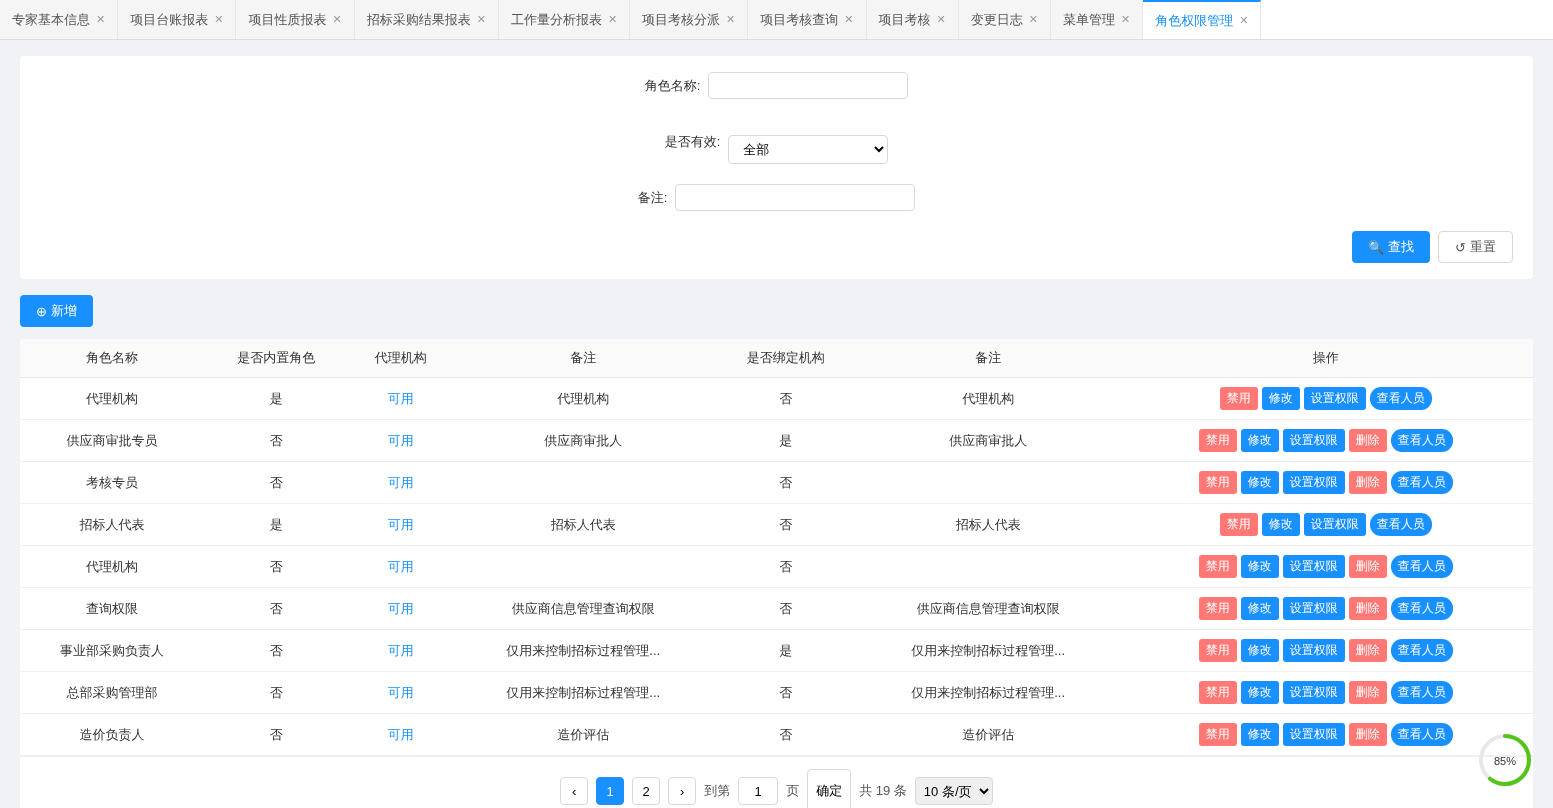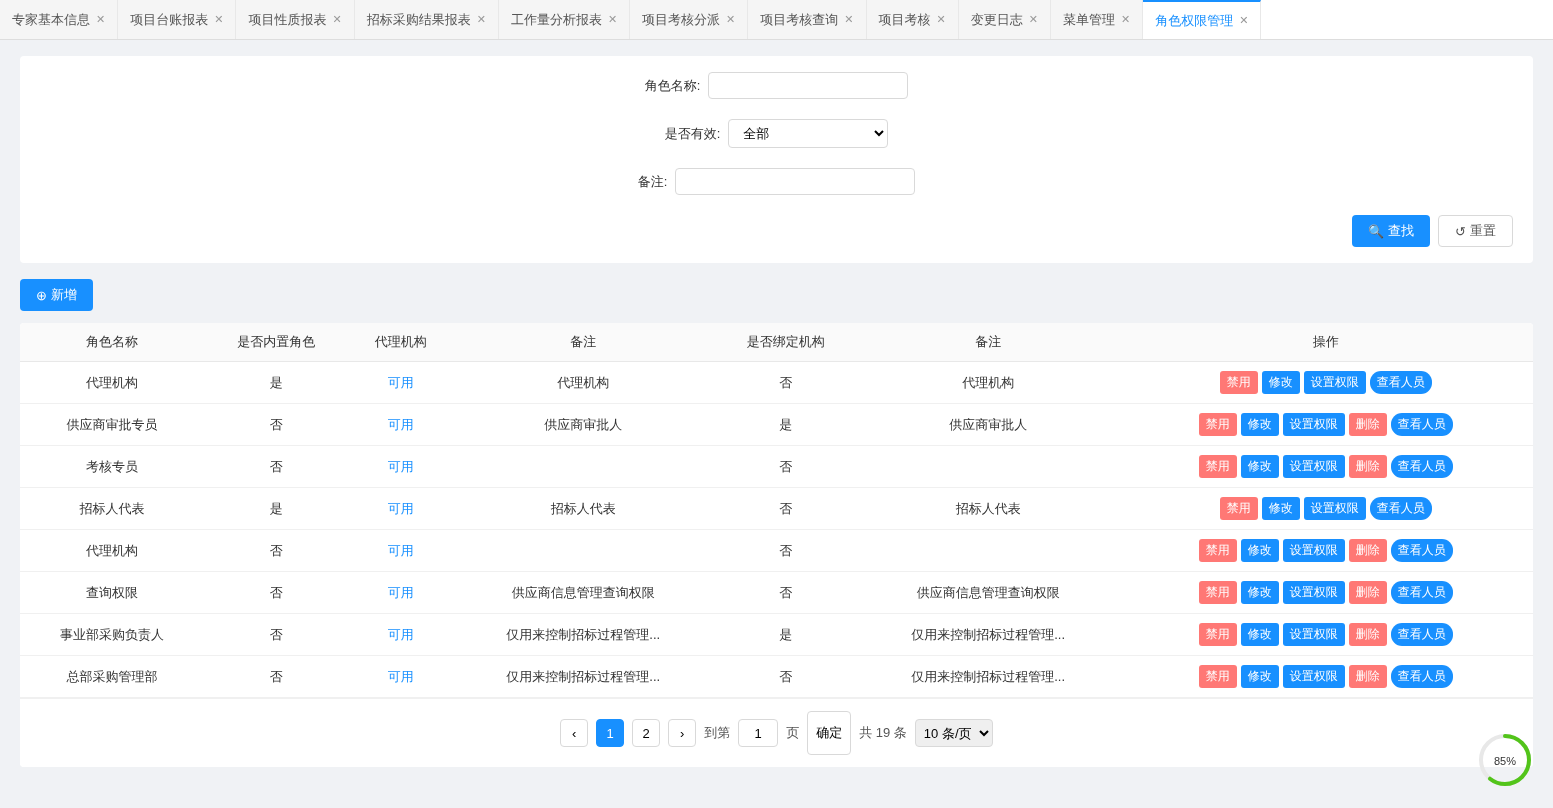--- a/index.html
+++ b/index.html
@@ -39,21 +39,21 @@
       display: flex; align-items: center; gap: 8px;
     }
     .search-field label { white-space: nowrap; color: #333; font-size: 13px; }
     .search-field input {
       border: 1px solid #d9d9d9; border-radius: 4px;
       padding: 5px 10px; font-size: 13px; width: 200px; outline: none;
     }
     .search-field select {
       border: 1px solid #d9d9d9; border-radius: 4px;
       padding: 5px 10px; font-size: 13px; width: 160px; outline: none;
-      background: #fff; appearance: auto;
+      background: #fff; appearance: auto; margin-top: 16px;
     }
     .search-buttons {
       display: flex; gap: 8px; margin-left: auto;
     }
     .btn-search {
       background: #1890ff; color: #fff; border: none;
       border-radius: 4px; padding: 6px 16px; cursor: pointer;
       font-size: 13px; display: flex; align-items: center; gap: 4px;
     }
     .btn-reset {
@@ -359,20 +359,37 @@
             <td>
               <div class="action-btns">
                 <button class="btn-disable">禁用</button>
                 <button class="btn-edit">修改</button>
                 <button class="btn-setperm">设置权限</button>
                 <button class="btn-delete">删除</button>
                 <button class="btn-viewuser">查看人员</button>
               </div>
             </td>
           </tr>
+          <tr>
+            <td>造价负责人</td>
+            <td>否</td>
+            <td class="td-available">可用</td>
+            <td>造价评估</td>
+            <td>否</td>
+            <td>造价评估</td>
+            <td>
+              <div class="action-btns">
+                <button class="btn-disable">禁用</button>
+                <button class="btn-edit">修改</button>
+                <button class="btn-setperm">设置权限</button>
+                <button class="btn-delete">删除</button>
+                <button class="btn-viewuser">查看人员</button>
+              </div>
+            </td>
+          </tr>
         </tbody>
     </table>
 
     <div class="pagination">
       <button class="page-btn">‹</button>
       <button class="page-btn active">1</button>
       <button class="page-btn">2</button>
       <button class="page-btn">›</button>
       <span class="page-text">到第</span>
       <input class="page-input" type="text" value="1" style="">

